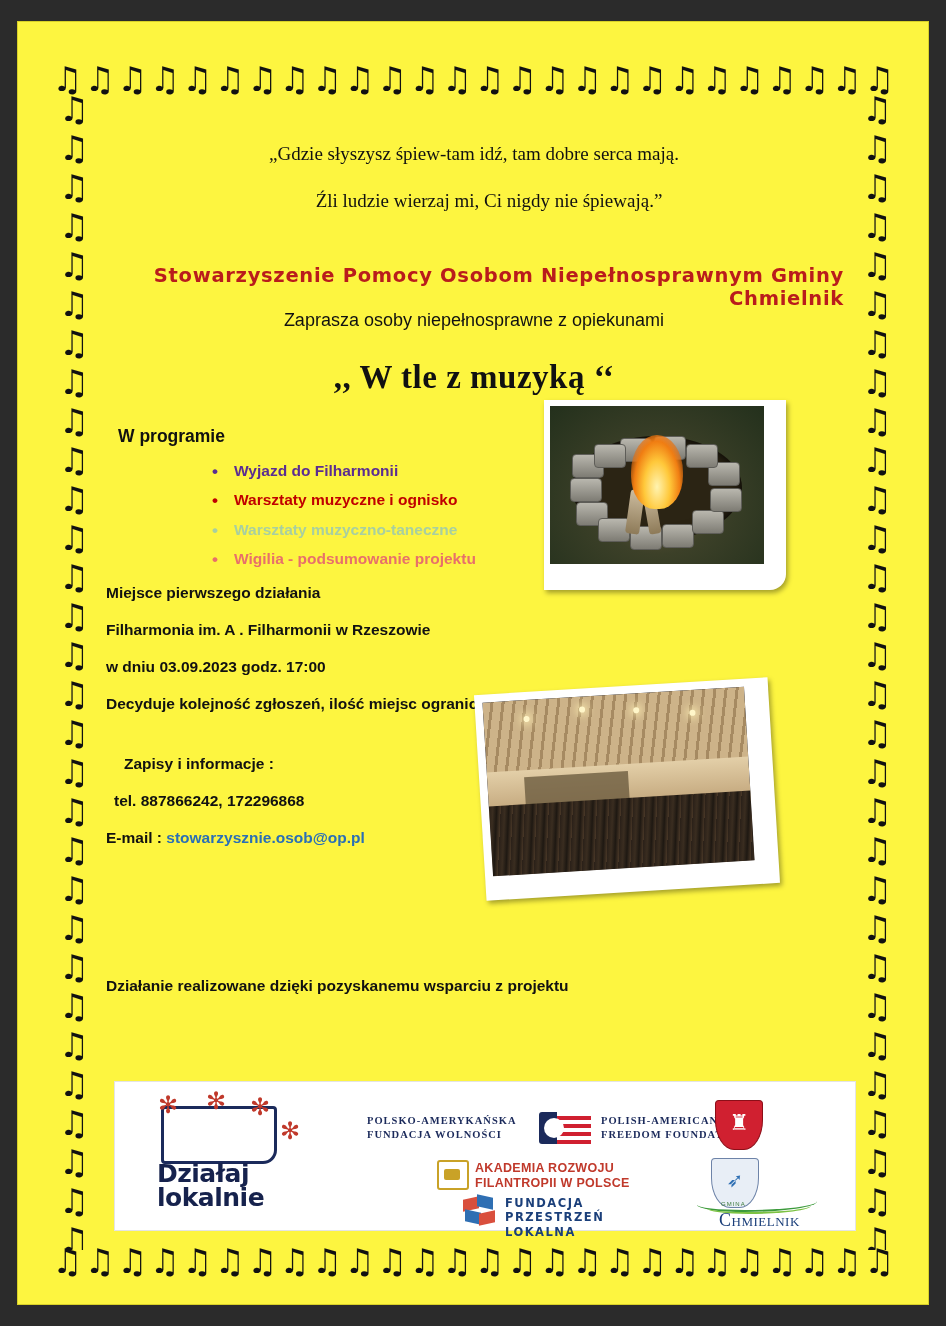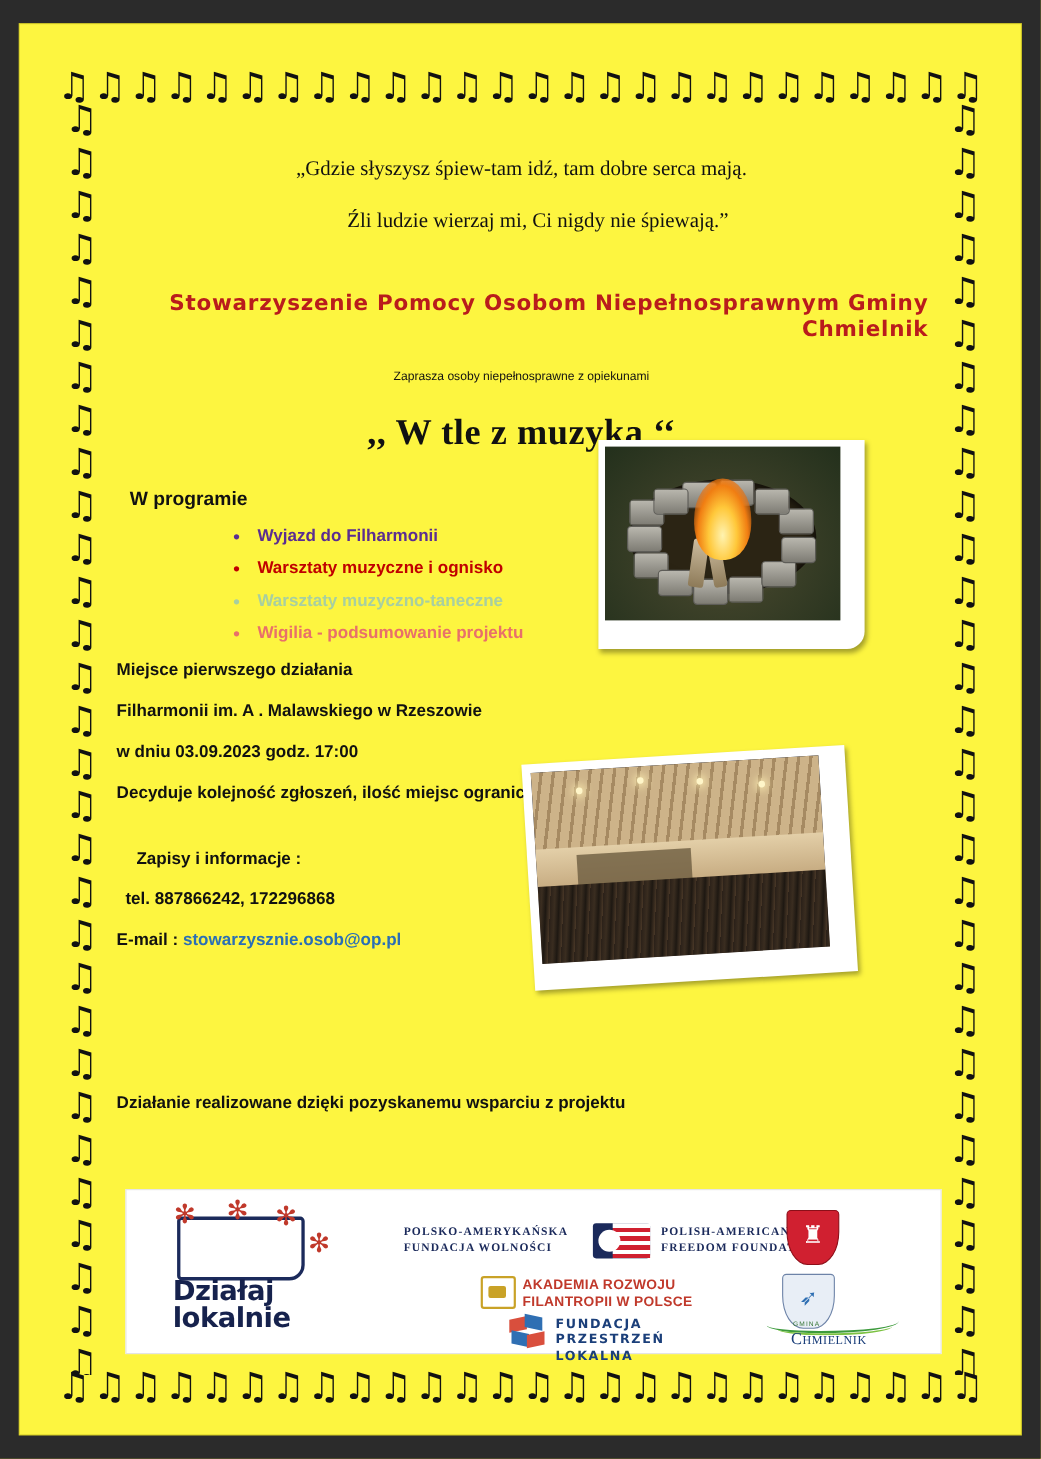--- a/index.html
+++ b/index.html
@@ -83,23 +83,22 @@
     margin-top: 52px;
     text-align: right;
     font-family: "DejaVu Sans", sans-serif;
     font-weight: bold;
     font-size: 19.5px;
     letter-spacing: 0.7px;
     color: #b91c1c;
   }
 
   .invite {
-    margin-top: 26px;
     text-align: center;
-    font-size: 11px;
+    font-size: 18px;
     color: #111;
   }
   .invite .l2 { margin-top: 18px; }
 
   .project-title {
     margin-top: 28px;
     text-align: center;
     font-family: "Liberation Serif", serif;
     font-weight: bold;
     font-size: 33px;
@@ -445,21 +444,21 @@
   .sp-gmina .swoosh2 {
     position: absolute;
     left: 16px; top: 10px; width: 104px; height: 12px;
     border-bottom: 2px solid #7cc242;
     border-radius: 0 0 60% 40%;
   }
   .sp-gmina .name {
     position: absolute;
     left: 28px; top: 20px;
     font-family: "Liberation Serif", serif;
-    font-size: 15px;
+    font-size: 18px;
     font-variant: small-caps;
     letter-spacing: 0.5px;
     color: #1b3f7a;
   }
   .sp-gmina .sub {
     position: absolute;
     left: 30px; top: 11px;
     font-family: "Liberation Sans", sans-serif;
     font-size: 6px;
     letter-spacing: 1px;
@@ -503,21 +502,21 @@
       <li style="color:#a8cfa0">
         <span>Warsztaty muzyczno-taneczne</span>
       </li>
       <li style="color:#e8706a">
         <span>Wigilia -  podsumowanie projektu</span>
       </li>
     </ul>
 
     <div class="details">
       <div>Miejsce pierwszego działania</div>
-      <div>Filharmonii im. A . Malawskiego w Rzeszowie</div>
+      <div>Filharmonia im. A . Filharmonii w Rzeszowie</div>
       <div> w dniu 03.09.2023  godz. 17:00</div>
       <div>Decyduje kolejność zgłoszeń, ilość miejsc ograniczona</div>
     </div>
 
     <div class="contact">
       <div class="indent">Zapisy i informacje :</div>
       <div class="indent2">tel. 887866242, 172296868</div>
       <div>
         <span>E-mail :</span>
         <a class="email-link" href="#">stowarzysznie.osob@op.pl</a>

